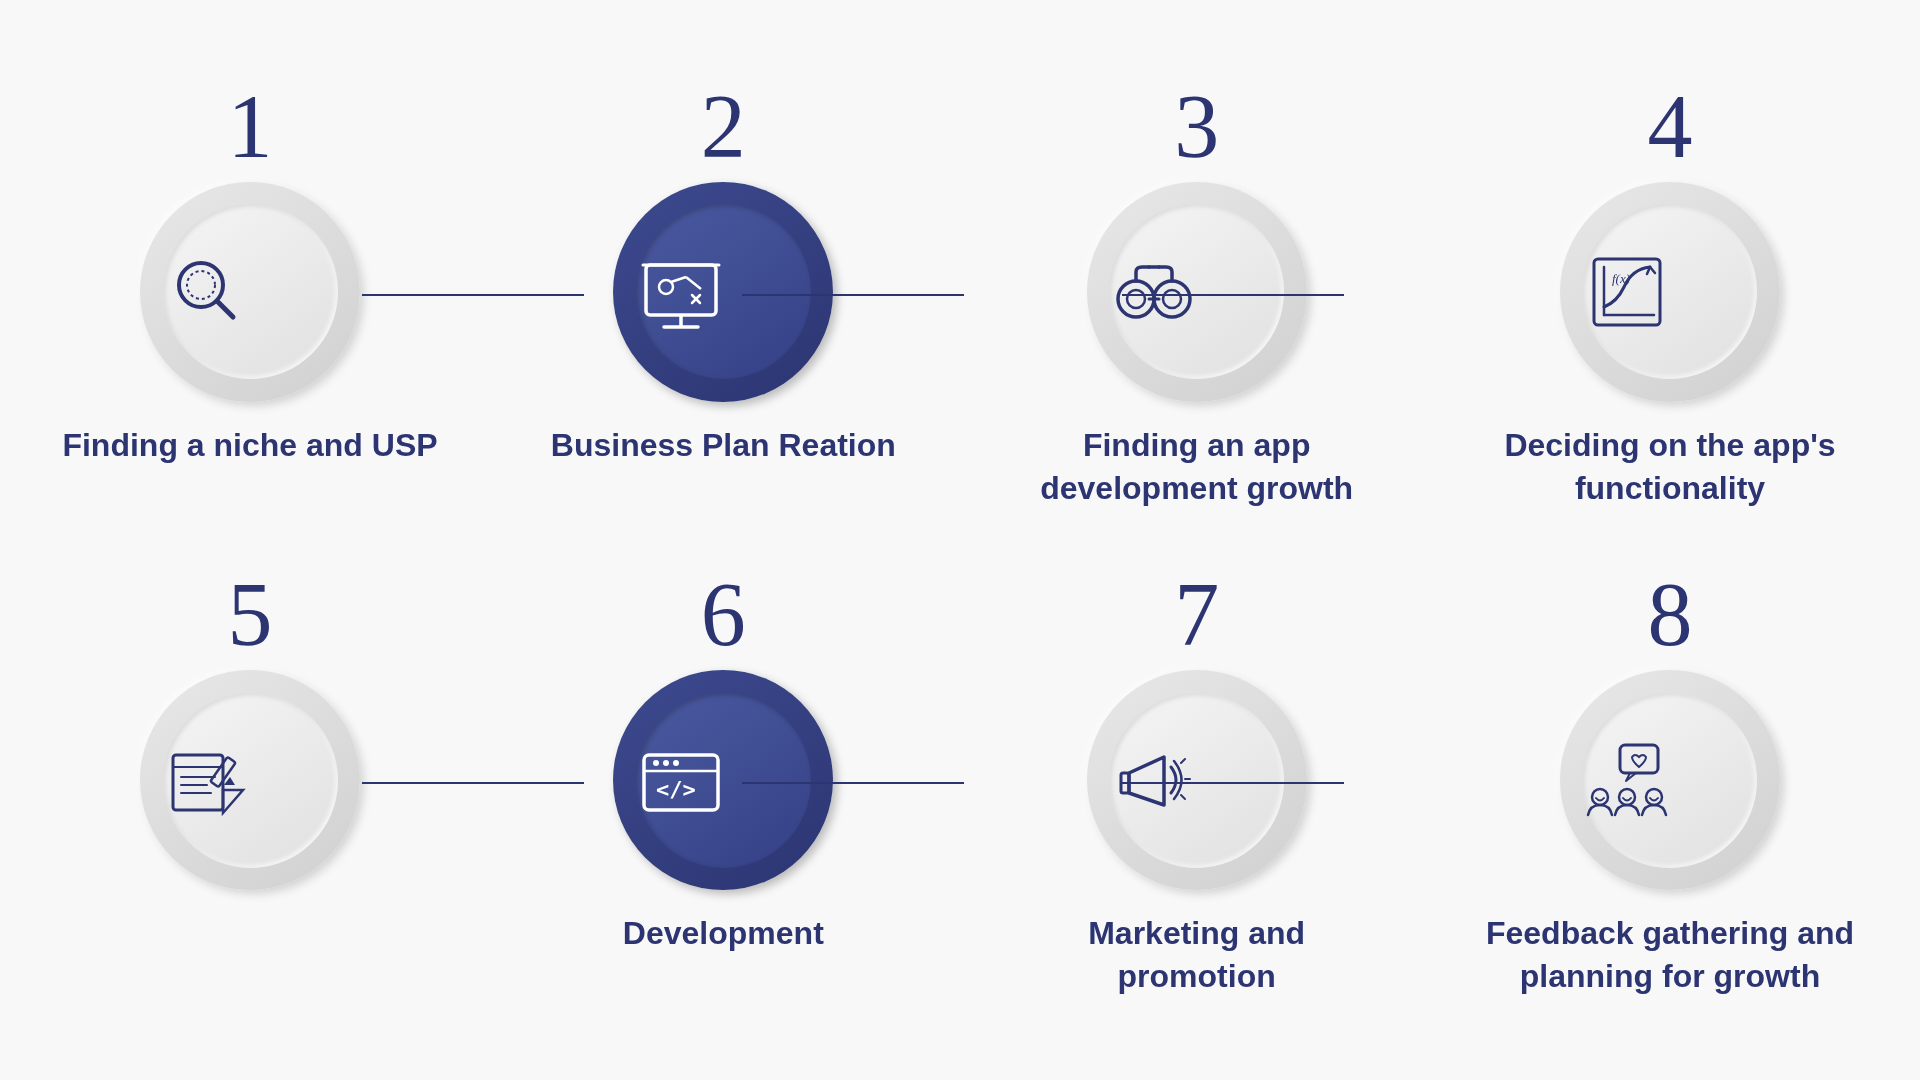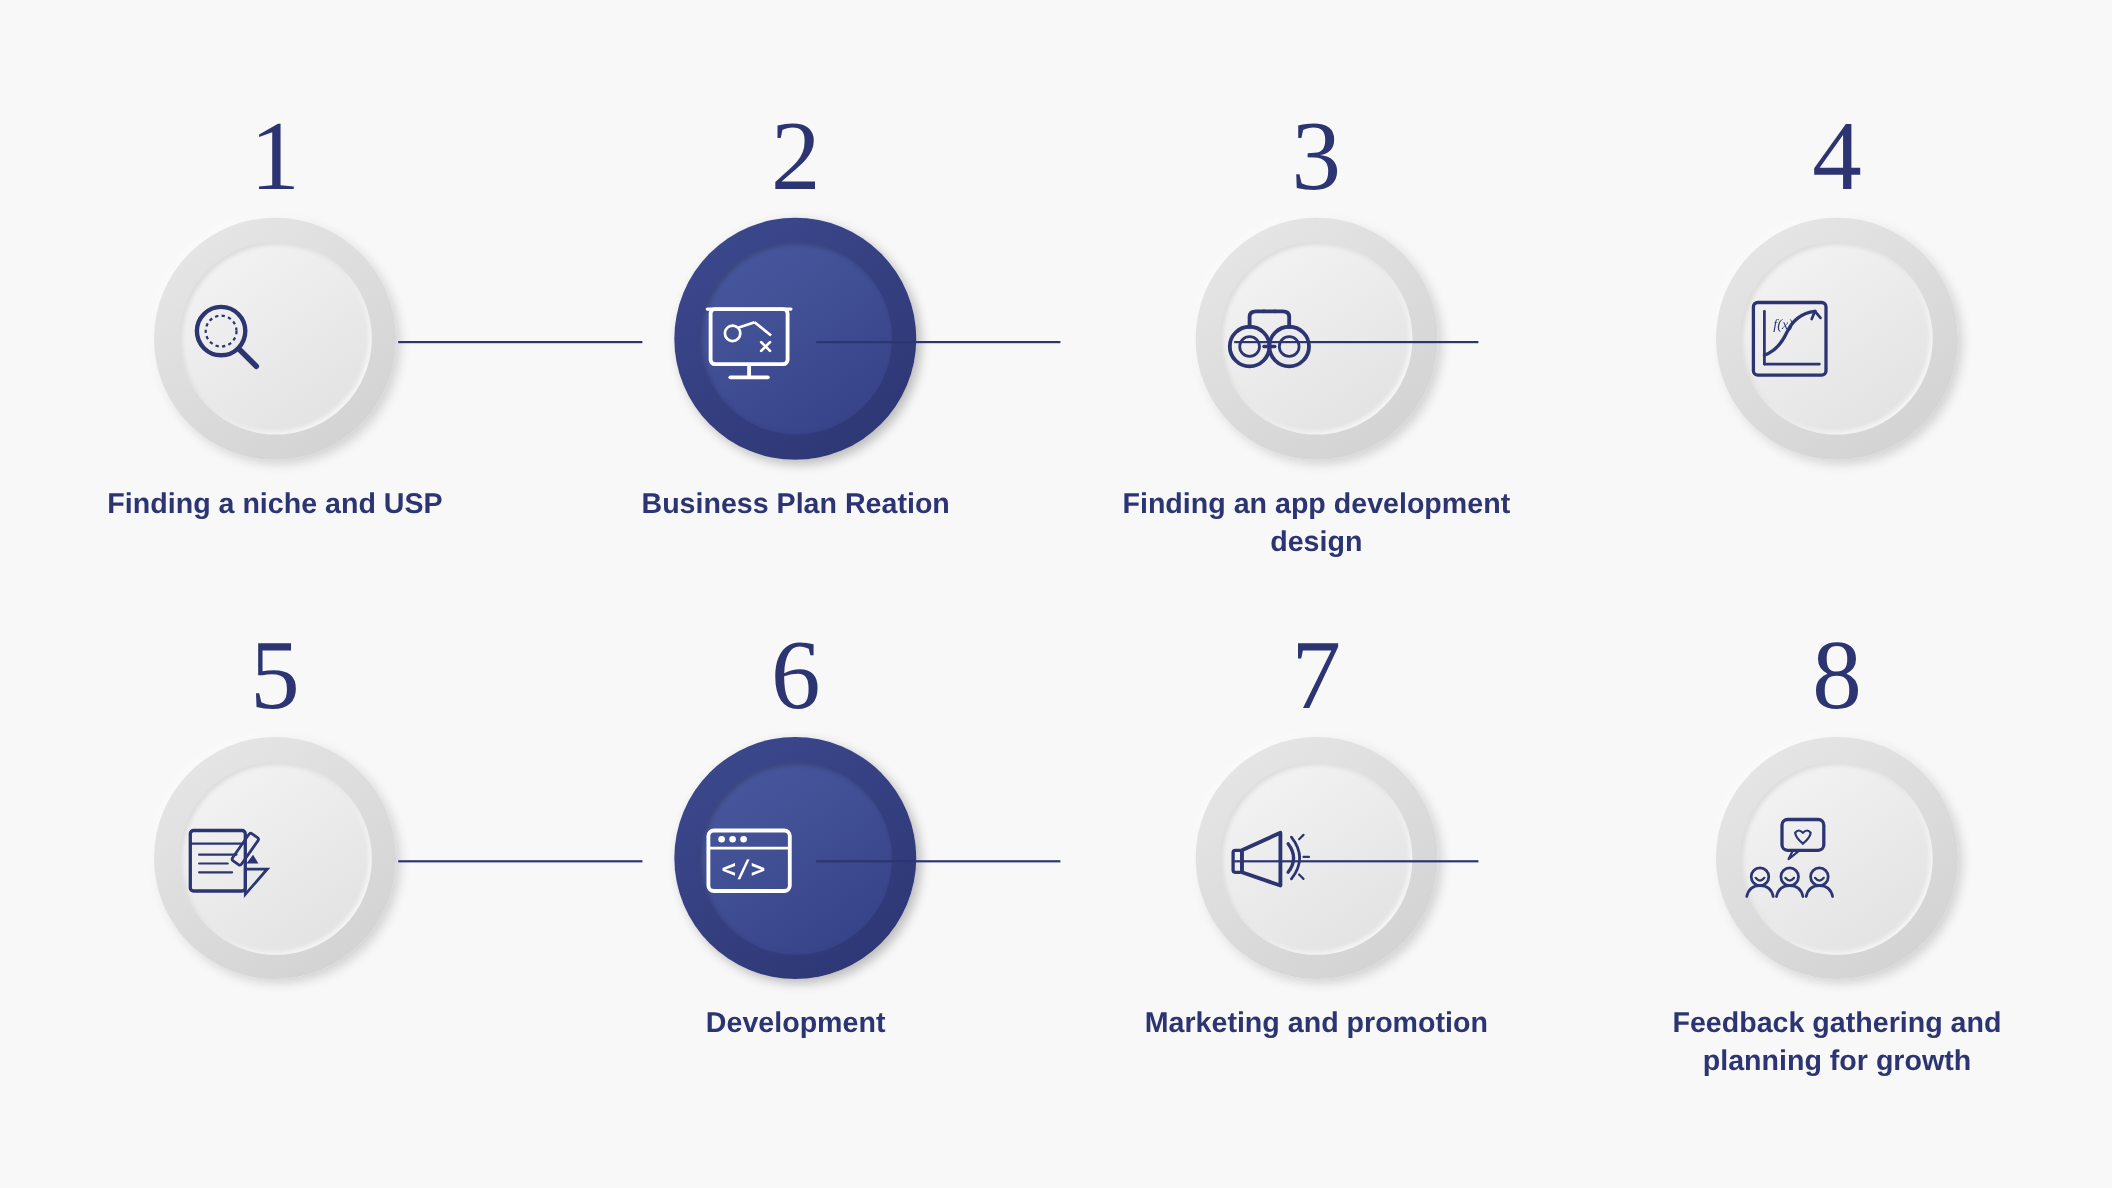--- a/index.html
+++ b/index.html
@@ -70,21 +70,21 @@
       background: linear-gradient(145deg, #4a5aa0, #354085);
       box-shadow: inset 2px 2px 5px rgba(0,0,0,0.2);
     }
     .step-icon {
       width: 90px;
       height: 90px;
     }
     .step-label {
       margin-top: 22px;
       text-align: center;
-      font-size: 26px;
+      font-size: 32px;
       font-weight: bold;
       color: #2c3572;
       line-height: 1.35;
       font-family: Arial, sans-serif;
     }
     
     .connector {
       position: absolute;
       top: 127px; 
       height: 2px;
@@ -157,21 +157,21 @@
             <circle cx="27" cy="52" r="9" stroke="#2c3572" stroke-width="2.5" fill="none"></circle>
             <circle cx="63" cy="52" r="9" stroke="#2c3572" stroke-width="2.5" fill="none"></circle>
             <path d="M27 34 L27 25 Q27 20 33 20 L40 20" stroke="#2c3572" stroke-width="3.5" stroke-linecap="round" fill="none"></path>
             <path d="M63 34 L63 25 Q63 20 57 20 L50 20" stroke="#2c3572" stroke-width="3.5" stroke-linecap="round" fill="none"></path>
             <line x1="40" y1="20" x2="50" y2="20" stroke="#2c3572" stroke-width="3.5" stroke-linecap="round"></line>
             <line x1="40" y1="52" x2="50" y2="52" stroke="#2c3572" stroke-width="3" stroke-linecap="round"></line>
           </svg>
         </div>
       </div>
       <div class="step-label">Finding an app
-development design</div>
+development growth</div>
     </div>
 
     <div class="step">
       <div class="step-number">4</div>
       <div class="circle-outer">
         <div class="circle-inner">
 
           <svg class="step-icon" viewBox="0 0 90 90" fill="none" xmlns="http://www.w3.org/2000/svg">
             <rect x="12" y="12" width="66" height="66" rx="4" stroke="#2c3572" stroke-width="3" fill="none"></rect>
             <line x1="22" y1="68" x2="22" y2="20" stroke="#2c3572" stroke-width="2.5" stroke-linecap="round"></line>
@@ -179,20 +179,22 @@
 
             <path d="M22 60 Q35 55 42 40 Q50 22 68 20" stroke="#2c3572" stroke-width="3" fill="none" stroke-linecap="round"></path>
 
             <line x1="68" y1="20" x2="65" y2="27" stroke="#2c3572" stroke-width="2.5" stroke-linecap="round"></line>
             <line x1="68" y1="20" x2="73" y2="26" stroke="#2c3572" stroke-width="2.5" stroke-linecap="round"></line>
 
             <text x="30" y="36" font-size="13" fill="#2c3572" font-family="Georgia" font-style="italic">f(x)</text>
           </svg>
         </div>
       </div>
+      <div class="step-label">Deciding on the
+app's functionality</div>
     </div>
   </div>
 
   <div class="row row2">
 
     <div style="position:absolute; top:212px; left:302px; width:222px; height:2px; background:#2c3572; z-index:1;"></div>
     <div style="position:absolute; top:212px; left:682px; width:222px; height:2px; background:#2c3572; z-index:1;"></div>
     <div style="position:absolute; top:212px; left:1062px; width:222px; height:2px; background:#2c3572; z-index:1;"></div>
 
     <div class="step">

